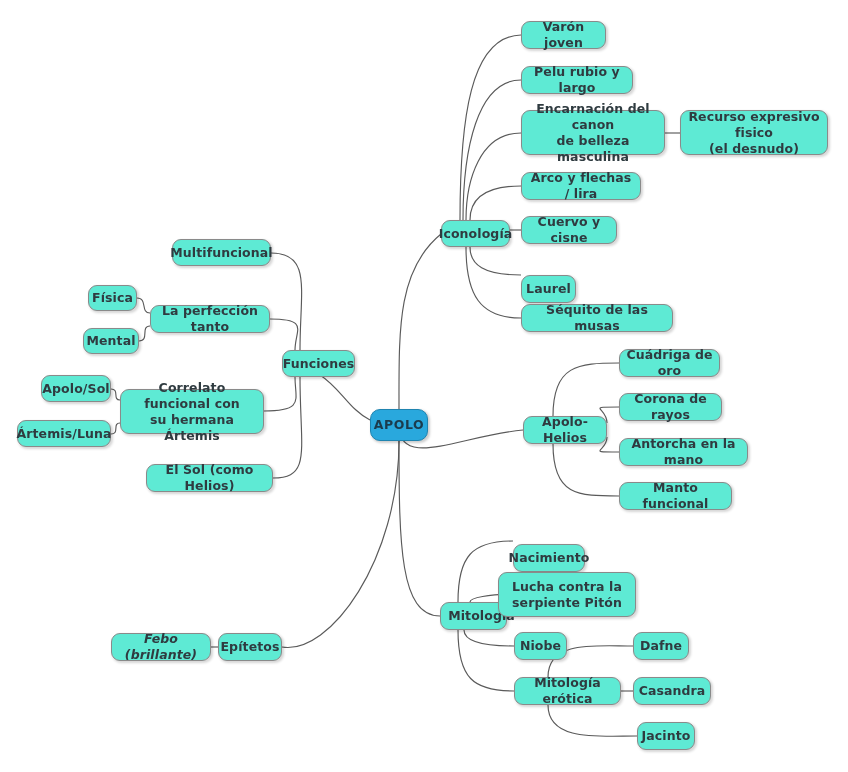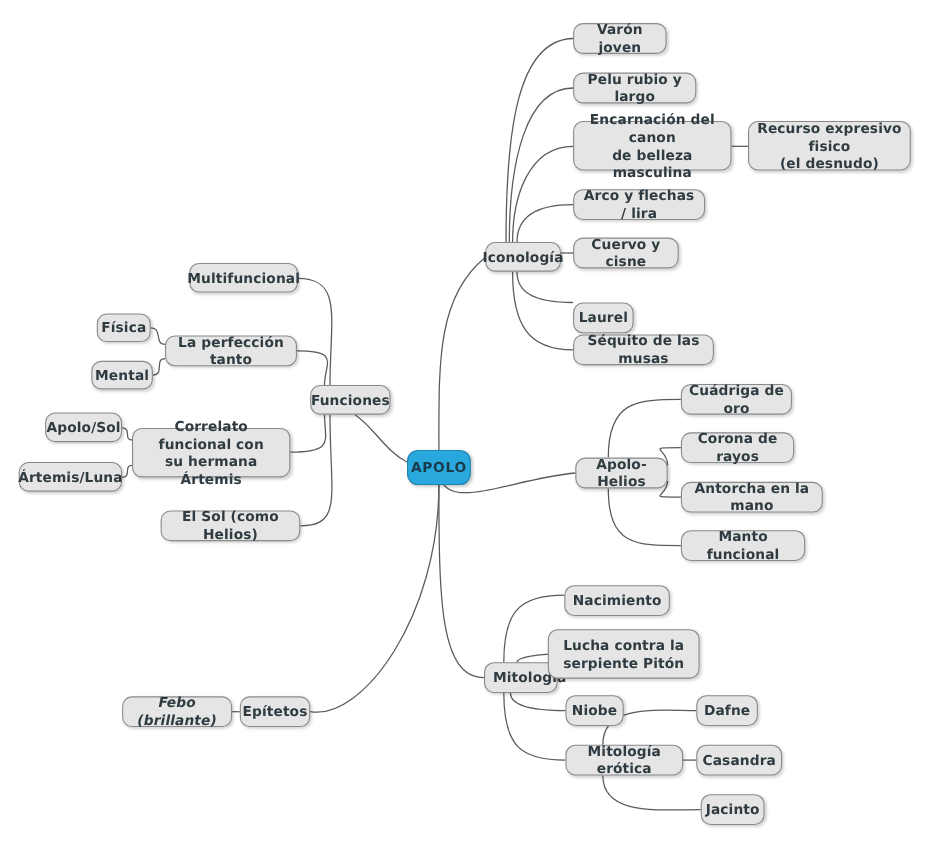--- a/index.html
+++ b/index.html
@@ -28,21 +28,21 @@
     stroke: #5a5a5a;
     stroke-width: 1.15;
   }
   .node {
     position: absolute;
     box-sizing: border-box;
     display: flex;
     align-items: center;
     justify-content: center;
     text-align: center;
-    background: #e5e5e5;
+    background: #5eead4;
     border: 1px solid #8a8a8a;
     border-radius: 9px;
     color: #2f3b40;
     font-size: 12.5px;
     font-weight: bold;
     line-height: 16px;
     letter-spacing: 0.1px;
     box-shadow: 1.5px 1.5px 2.5px rgba(0,0,0,0.16);
     padding: 0 6px;
     white-space: pre-line;
@@ -101,28 +101,28 @@
       <div class="node" style="left: 441px; top: 220px; width: 69px; height: 27px;">Iconología</div>
       <div class="node" style="left: 521px; top: 21px; width: 85px; height: 28px;">Varón joven</div>
       <div class="node" style="left: 521px; top: 66px; width: 112px; height: 28px;">Pelu rubio y largo</div>
       <div class="node" style="left: 521px; top: 110px; width: 144px; height: 45px;">Encarnación del canon
 de belleza masculina</div>
       <div class="node" style="left: 680px; top: 110px; width: 148px; height: 45px;">Recurso expresivo fisico
 (el desnudo)</div>
       <div class="node" style="left: 521px; top: 172px; width: 120px; height: 28px;">Arco y flechas / lira</div>
       <div class="node" style="left: 521px; top: 216px; width: 96px; height: 28px;">Cuervo y cisne</div>
       <div class="node" style="left: 521px; top: 261px; width: 55px; height: 28px; margin-top: 14px;">Laurel</div>
-      <div class="node" style="left: 521px; top: 304px; width: 128px; height: 28px;">Séquito de las musas</div>
+      <div class="node" style="left: 521px; top: 304px; width: 152px; height: 28px;">Séquito de las musas</div>
       <div class="node" style="left: 523px; top: 416px; width: 84px; height: 28px;">Apolo-Helios</div>
       <div class="node" style="left: 619px; top: 349px; width: 101px; height: 28px;">Cuádriga de oro</div>
       <div class="node" style="left: 619px; top: 393px; width: 103px; height: 28px;">Corona de rayos</div>
       <div class="node" style="left: 619px; top: 438px; width: 129px; height: 28px;">Antorcha en la mano</div>
       <div class="node" style="left: 619px; top: 482px; width: 113px; height: 28px;">Manto funcional</div>
       <div class="node" style="left: 440px; top: 602px; width: 67px; height: 28px; padding-left: 22px;">Mitología</div>
-      <div class="node" style="left: 513px; top: 532px; width: 96px; height: 28px;">Nacimiento</div>
+      <div class="node" style="left: 513px; top: 544px; width: 72px; height: 28px;">Nacimiento</div>
       <div class="node" style="left: 498px; top: 572px; width: 138px; height: 45px;">Lucha contra la
 serpiente Pitón</div>
       <div class="node" style="left: 514px; top: 632px; width: 53px; height: 28px;">Niobe</div>
       <div class="node" style="left: 514px; top: 677px; width: 107px; height: 28px;">Mitología erótica</div>
       <div class="node" style="left: 633px; top: 632px; width: 56px; height: 28px;">Dafne</div>
       <div class="node" style="left: 633px; top: 677px; width: 78px; height: 28px;">Casandra</div>
       <div class="node" style="left: 637px; top: 722px; width: 58px; height: 28px;">Jacinto</div>
       <div class="node" style="left: 282px; top: 350px; width: 73px; height: 27px;">Funciones</div>
       <div class="node" style="left: 172px; top: 239px; width: 99px; height: 27px;">Multifuncional</div>
       <div class="node" style="left: 150px; top: 305px; width: 120px; height: 28px;">La perfección tanto</div>

